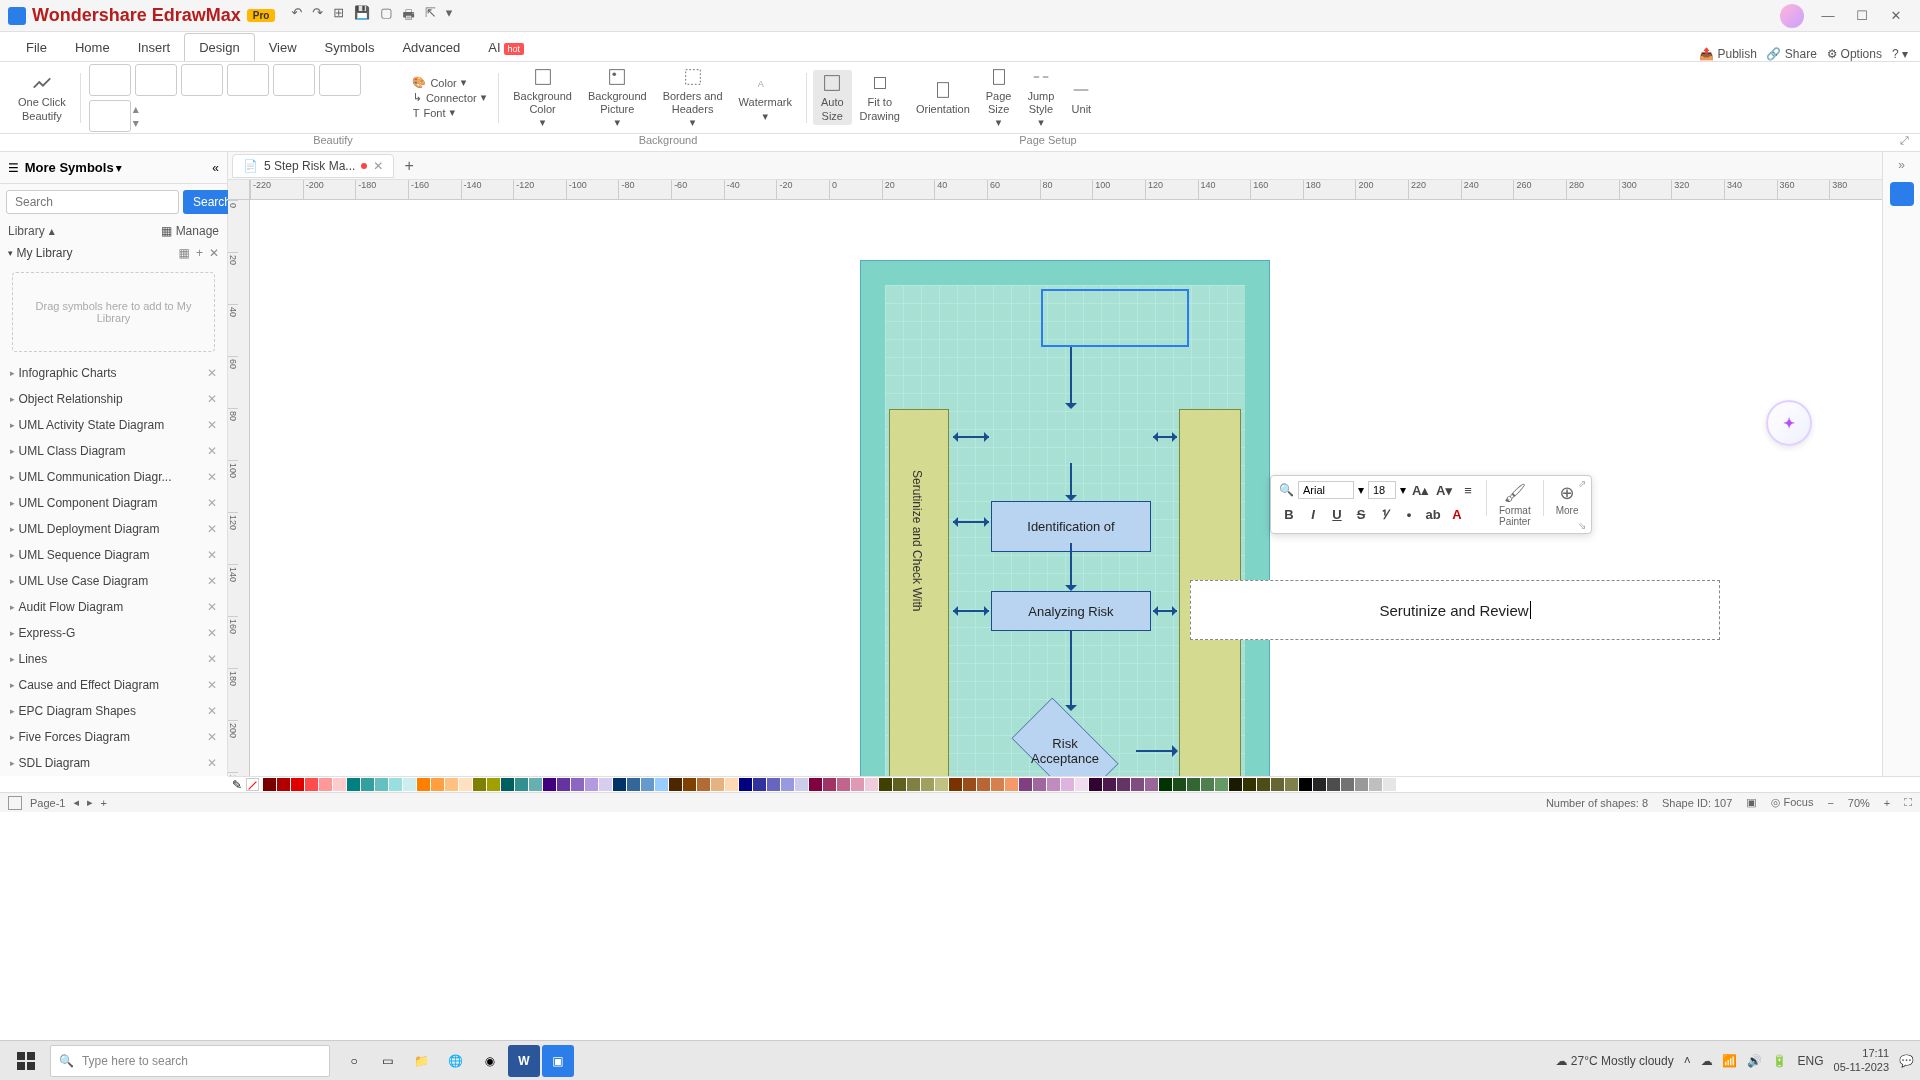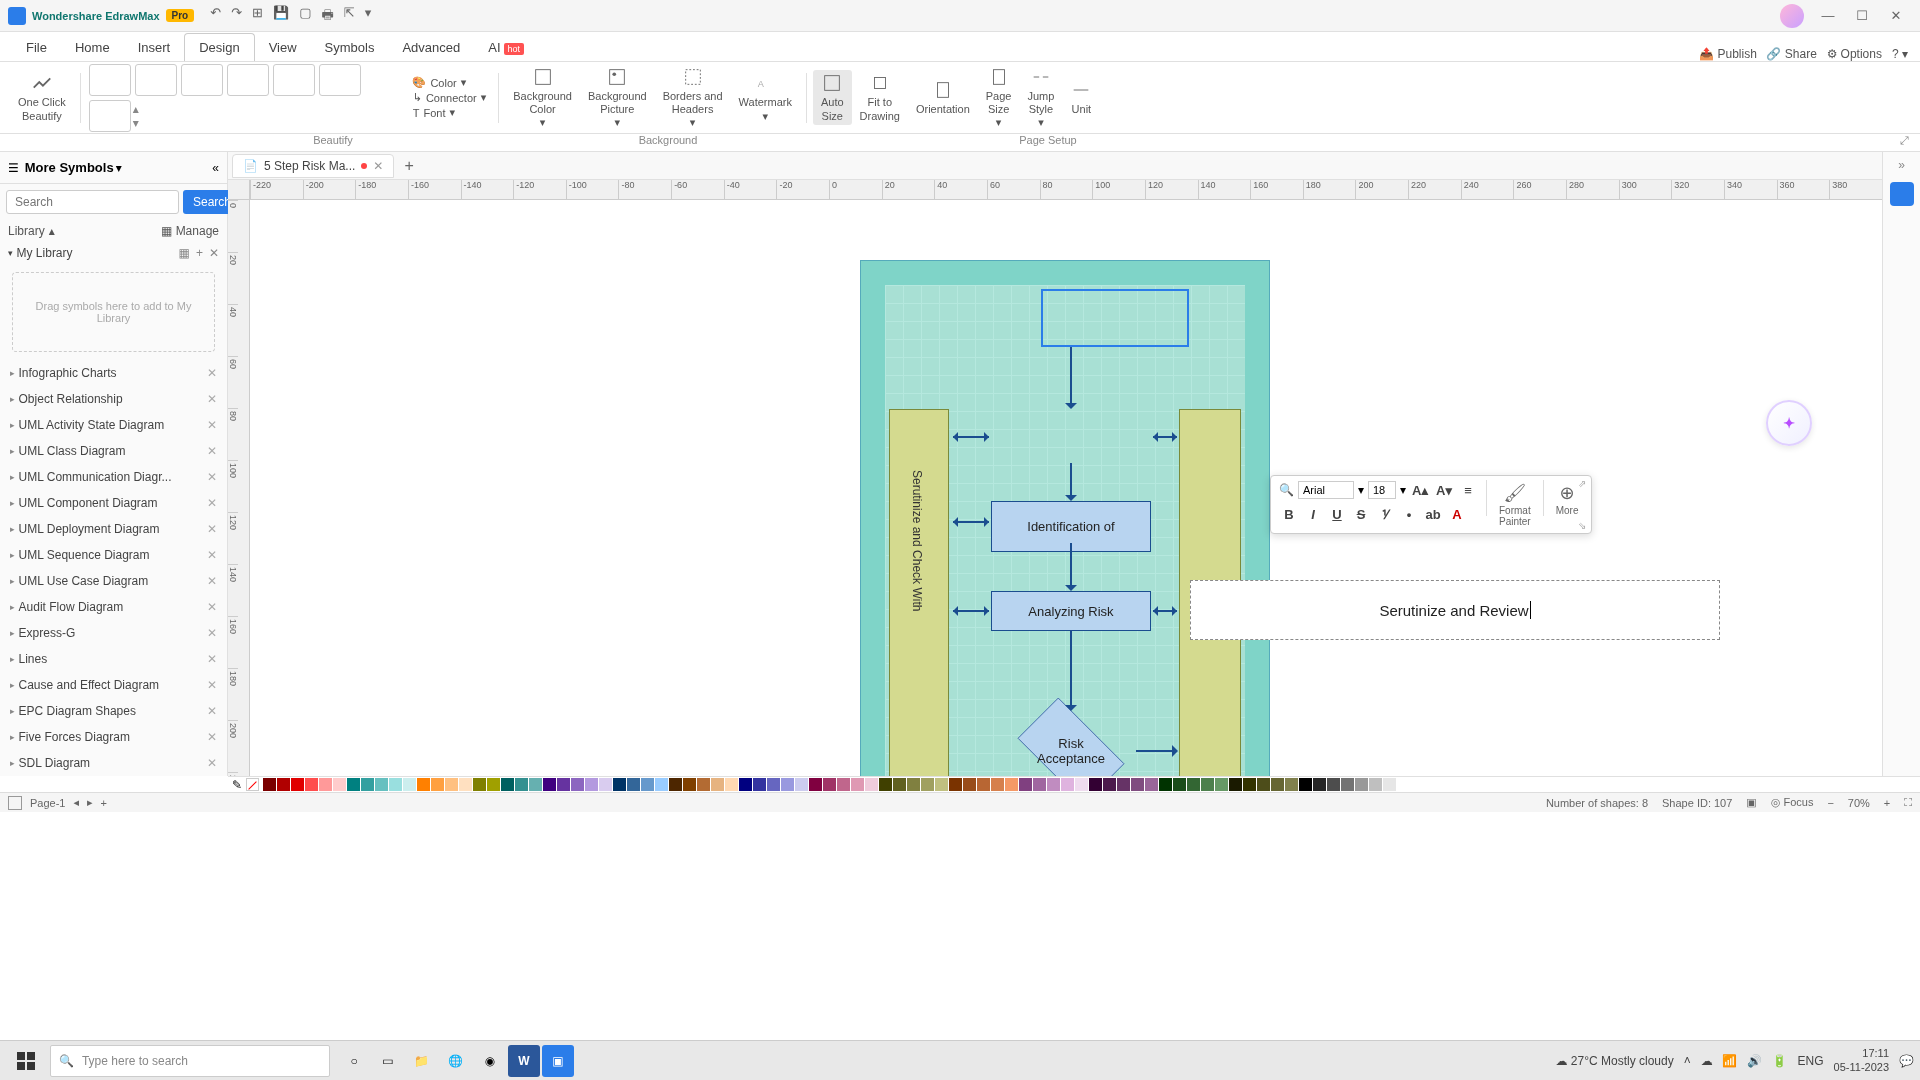--- a/index.html
+++ b/index.html
@@ -1,21 +1,21 @@
 <!DOCTYPE html>
 <html><head>
 <meta charset="utf-8">
 <style>
 * { margin: 0; padding: 0; box-sizing: border-box; font-family: -apple-system, BlinkMacSystemFont, 'Segoe UI', Arial, sans-serif; }
 body { width: 1920px; height: 1080px; overflow: hidden; background: #fff; font-size: 12px; }
 
 
 .titlebar { height: 32px; background: #f5f5f5; display: flex; align-items: center; padding: 0 8px; border-bottom: 1px solid #e0e0e0; }
 .titlebar .logo { width: 18px; height: 18px; background: #2b7de9; border-radius: 3px; margin-right: 6px; }
-.titlebar .app-name { font-weight: 600; font-size: 11px; color: #0f766e; }
+.titlebar .app-name { font-weight: 600; font-size: 18px; color: #b91c1c; }
 .titlebar .pro { background: #ffb800; color: #333; font-size: 10px; padding: 1px 6px; border-radius: 3px; margin-left: 6px; font-weight: 600; }
 .titlebar .qat { display: flex; gap: 10px; margin-left: 16px; }
 .titlebar .qat span { color: #666; font-size: 13px; cursor: pointer; }
 .titlebar .spacer { flex: 1; }
 .titlebar .avatar { width: 24px; height: 24px; background: linear-gradient(135deg,#ffb6d9,#c9a0ff); border-radius: 50%; margin-right: 8px; }
 .titlebar .win { display: flex; gap: 2px; }
 .titlebar .win div { width: 32px; height: 24px; display: flex; align-items: center; justify-content: center; color: #666; cursor: pointer; font-size: 13px; }
 
 
 .menubar { height: 30px; background: #fff; display: flex; align-items: flex-end; padding: 0 12px; border-bottom: 1px solid #e0e0e0; }
@@ -466,21 +466,21 @@
 
           <div class="vbox" style="left:28px;top:148px;width:60px;height:520px">
             <div class="vtext" style="left:20px;top:60px">Serutinize and Check With</div>
           </div>
 
           <div class="vbox" style="left:318px;top:148px;width:62px;height:520px"></div>
 
           <div class="box" style="left:130px;top:240px;width:160px;height:51px">Identification of</div>
           <div class="box" style="left:130px;top:330px;width:160px;height:40px">Analyzing Risk</div>
 
-          <div class="diamond" style="left:145px;top:450px">
+          <div class="diamond" style="left:139px;top:450px">
             <div class="diamond-shape"></div>
             <div class="diamond-text" style="white-space:pre-line">Risk
 Acceptance</div>
           </div>
 
           <div class="arrow-line" style="left:209px;top:86px;width:2px;height:60px"></div>
           <div style="position:absolute;left:204px;top:142px;border:6px solid transparent;border-top-color:#1a4d8f"></div>
           <div class="arrow-line" style="left:209px;top:202px;width:2px;height:36px"></div>
           <div style="position:absolute;left:204px;top:234px;border:6px solid transparent;border-top-color:#1a4d8f"></div>
           <div class="arrow-line" style="left:209px;top:282px;width:2px;height:46px"></div>

